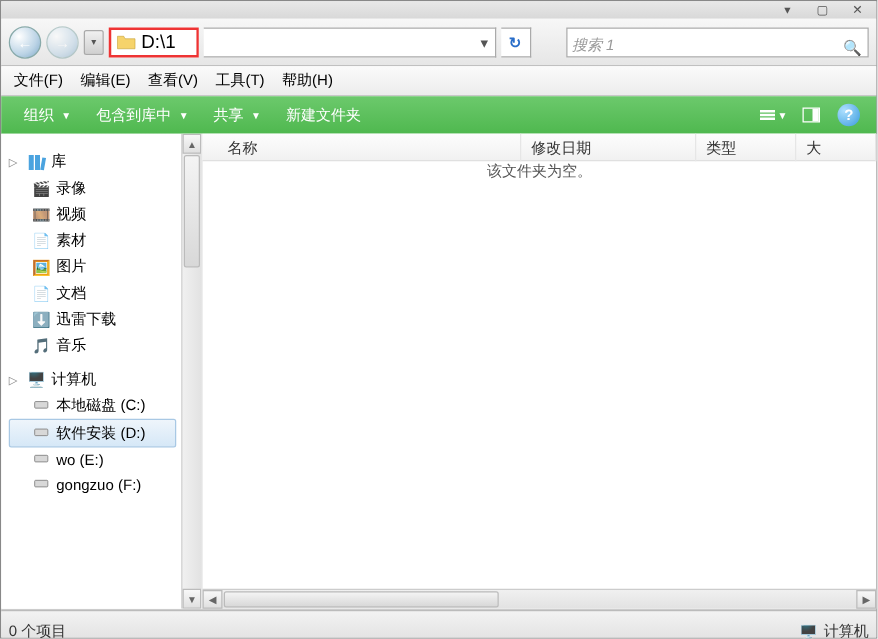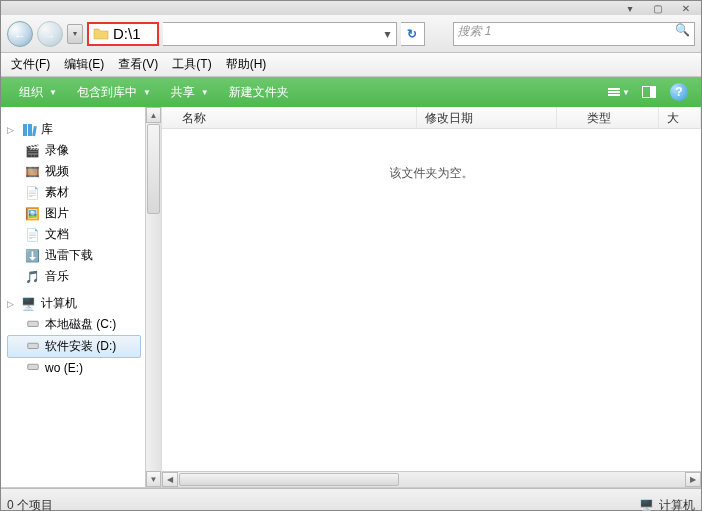--- a/index.html
+++ b/index.html
@@ -13,21 +13,21 @@
 .navbar { height: 38px; background: linear-gradient(#f7f7f7,#e6e6e6); border-bottom: 1px solid #c0c0c0; display: flex; align-items: center; padding: 0 6px; gap:4px; }
 .navbtn { width:26px; height:26px; border-radius:50%; background: radial-gradient(circle at 30% 30%, #fff, #bcd4e6 60%, #7ea8c8); border:1px solid #8aa; display:flex; align-items:center; justify-content:center; color:#fff; font-size:14px; }
 .navbtn.small { width:16px; height:20px; border-radius:2px; background: linear-gradient(#f0f0f0,#d0d0d0); border:1px solid #aaa; color:#555; font-size:8px; }
 
 .addr-wrap { height:24px; border:2px solid #e33; display:flex; align-items:center; background:#fff; }
 .addr-wrap .folder-ico { width:16px; height:16px; margin:0 4px; }
 .addr-input { border:none; outline:none; width:44px; height:20px; font-size:15px; }
 .addr-rest { flex:1; height:24px; border:1px solid #aaa; border-left:none; background:#fff; display:flex; align-items:center; justify-content:flex-end; }
 .addr-rest .dd { width:16px; text-align:center; color:#555; }
 .refresh-btn { width:24px; height:24px; border:1px solid #aaa; border-left:none; background:#fff; color:#2a6ec9; display:flex; align-items:center; justify-content:center; font-weight:bold; }
-.search-box { flex:1; margin-left:24px; height:24px; border:1px solid #aaa; background:#fff; display:flex; align-items:flex-start; padding:0 4px; color:#999; font-style:italic; }
+.search-box { flex:1; margin-left:24px; height:24px; border:1px solid #aaa; background:#fff; display:flex; align-items:flex-end; padding:0 4px; color:#999; font-style:italic; }
 .search-box .mag { margin-left:auto; color:#7aa0d0; font-style:normal; }
 
 .menubar { height:24px; background:linear-gradient(#fbfbfb,#ececec); border-bottom:1px solid #c8c8c8; display:flex; align-items:center; padding:0 4px; gap:2px; }
 .menubar .mi { padding:2px 6px; cursor:default; }
 
 .toolbar { height:30px; background:linear-gradient(#6cc96c,#4fb84f); display:flex; align-items:center; color:#fff; padding:0 8px;text-align:right; }
 .toolbar .tb { padding:0 10px; display:flex; align-items:center; gap:4px; cursor:default; height:30px; }
 .toolbar .tb .tri { font-size:8px; margin-left:2px; }
 .toolbar .spacer { flex:1; }
 .toolbar .icbtn { width:28px; height:22px; display:flex; align-items:center; justify-content:center; margin-left:2px; cursor:default; }
@@ -46,23 +46,23 @@
 .scroll-v { width:16px; background:linear-gradient(90deg,#f0f0f0,#e2e2e2); border-left:1px solid #ccc; display:flex; flex-direction:column; }
 .scroll-v .sbtn { height:16px; background:linear-gradient(#f8f8f8,#e0e0e0); border:1px solid #bbb; margin:0; display:flex; align-items:center; justify-content:center; font-size:8px; color:#666; }
 .scroll-v .thumb { flex:0 0 90px; margin:1px; background:linear-gradient(#f4f4f4,#d8d8d8); border:1px solid #bbb; border-radius:2px; }
 .scroll-v .track { flex:1; }
 
 .content-pane { flex:1; display:flex; flex-direction:column; background:#fff; border-left:1px solid #ddd; min-width:0; }
 .col-headers { height:22px; display:flex; border-bottom:1px solid #e0e0e0; align-items:center; background:linear-gradient(#fdfdfd,#f1f1f1); }
 .col-headers .ch { padding:0 8px; height:22px; line-height:22px; border-right:1px solid #e6e6e6; color:#333; }
 .ch-name { flex:0 0 255px; padding-left:20px !important; }
 .ch-date { flex:0 0 140px; }
-.ch-type { flex:0 0 80px;margin-left:22px; }
+.ch-type { flex:0 0 80px; }
 .ch-size { flex:1; }
-.empty-msg { flex:1; display:flex; align-items:flex-start; justify-content:center; padding-top:36px; color:#555; }
+.empty-msg { flex:1; display:flex; align-items:flex-start; justify-content:center; color:#555; }
 .scroll-h { height:16px; background:linear-gradient(#f0f0f0,#e2e2e2); border-top:1px solid #ccc; display:flex; }
 .scroll-h .sbtn { width:16px; background:linear-gradient(#f8f8f8,#e0e0e0); border:1px solid #bbb; display:flex; align-items:center; justify-content:center; font-size:8px; color:#666; }
 .scroll-h .thumb { flex:0 0 220px; margin:1px; background:linear-gradient(#f4f4f4,#d8d8d8); border:1px solid #bbb; border-radius:2px; }
 .scroll-h .track { flex:1; }
 
 .details-pane { height:50px; background:linear-gradient(#f9fcff,#eaf3fb); border-top:1px solid #cbd8e4; display:flex; align-items:center; padding:0 10px; gap:12px; }
 .details-pane .big-folder { width:40px; height:36px; }
 .details-pane .dtxt { color:#1a5a9e; }
 
 .statusbar { height:22px; background:linear-gradient(#f2f2f2,#e4e4e4); border-top:1px solid #bbb; display:flex; align-items:center; padding:0 6px; justify-content:space-between; }
@@ -227,20 +227,28 @@
               <span>软件安装 (D:)</span>
             </div>
           <div class="node">
               <span class="ico">
                 <svg viewBox="0 0 16 16" width="16" height="12">
                   <rect class="svg-drive" x="1" y="3" width="14" height="7" rx="1"></rect>
                 </svg>
               </span>
               <span>wo (E:)</span>
             </div>
+          <div class="node">
+              <span class="ico">
+                <svg viewBox="0 0 16 16" width="16" height="12">
+                  <rect class="svg-drive" x="1" y="3" width="14" height="7" rx="1"></rect>
+                </svg>
+              </span>
+              <span>gongzuo (F:)</span>
+            </div>
         </div>
 
       </div>
       <div class="scroll-v">
         <div class="sbtn">▲</div>
         <div class="thumb"></div>
         <div class="track"></div>
         <div class="sbtn">▼</div>
       </div>
     </div>

